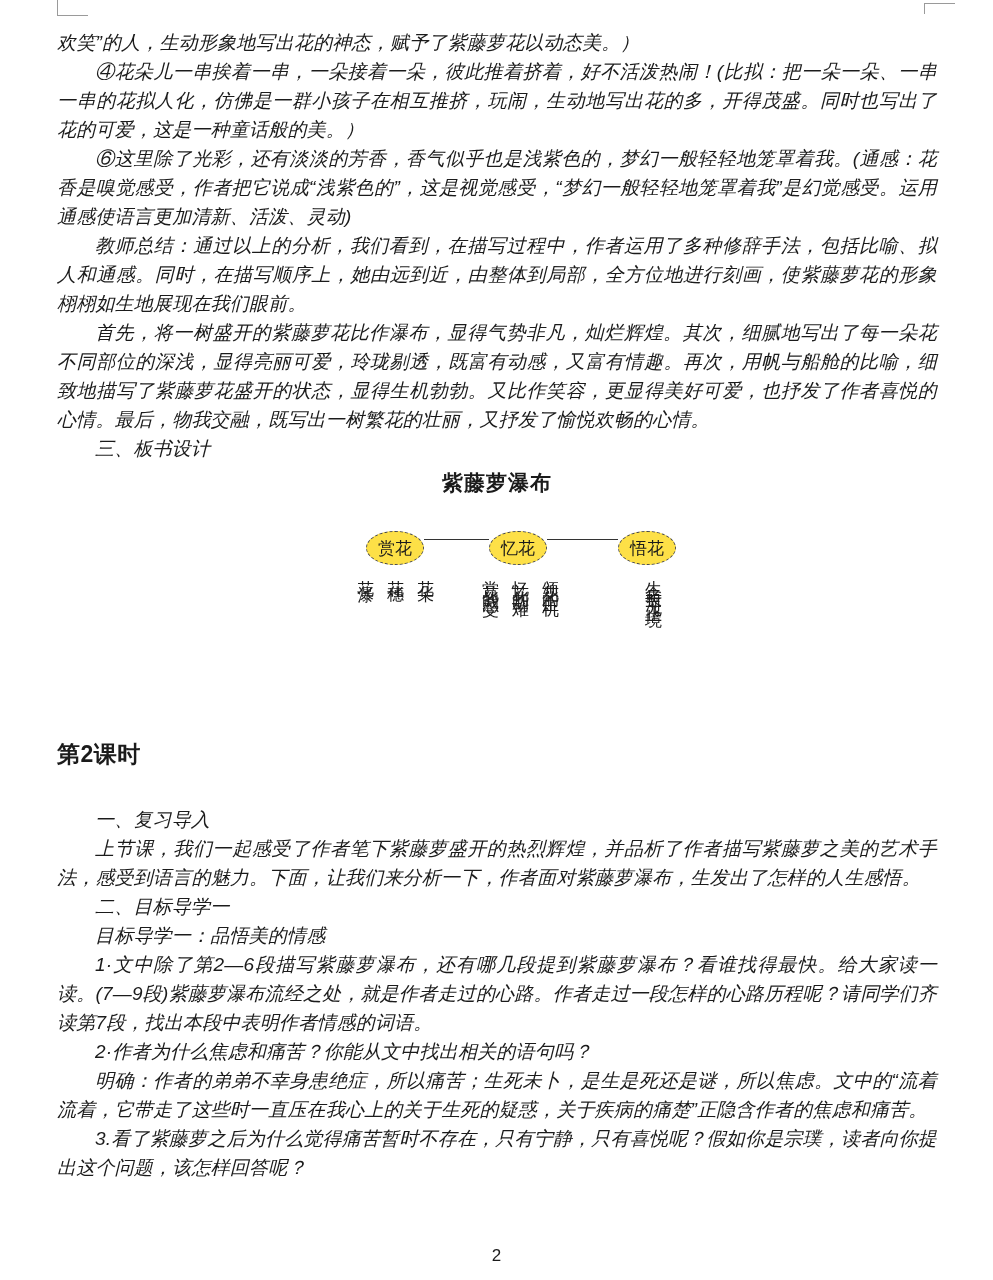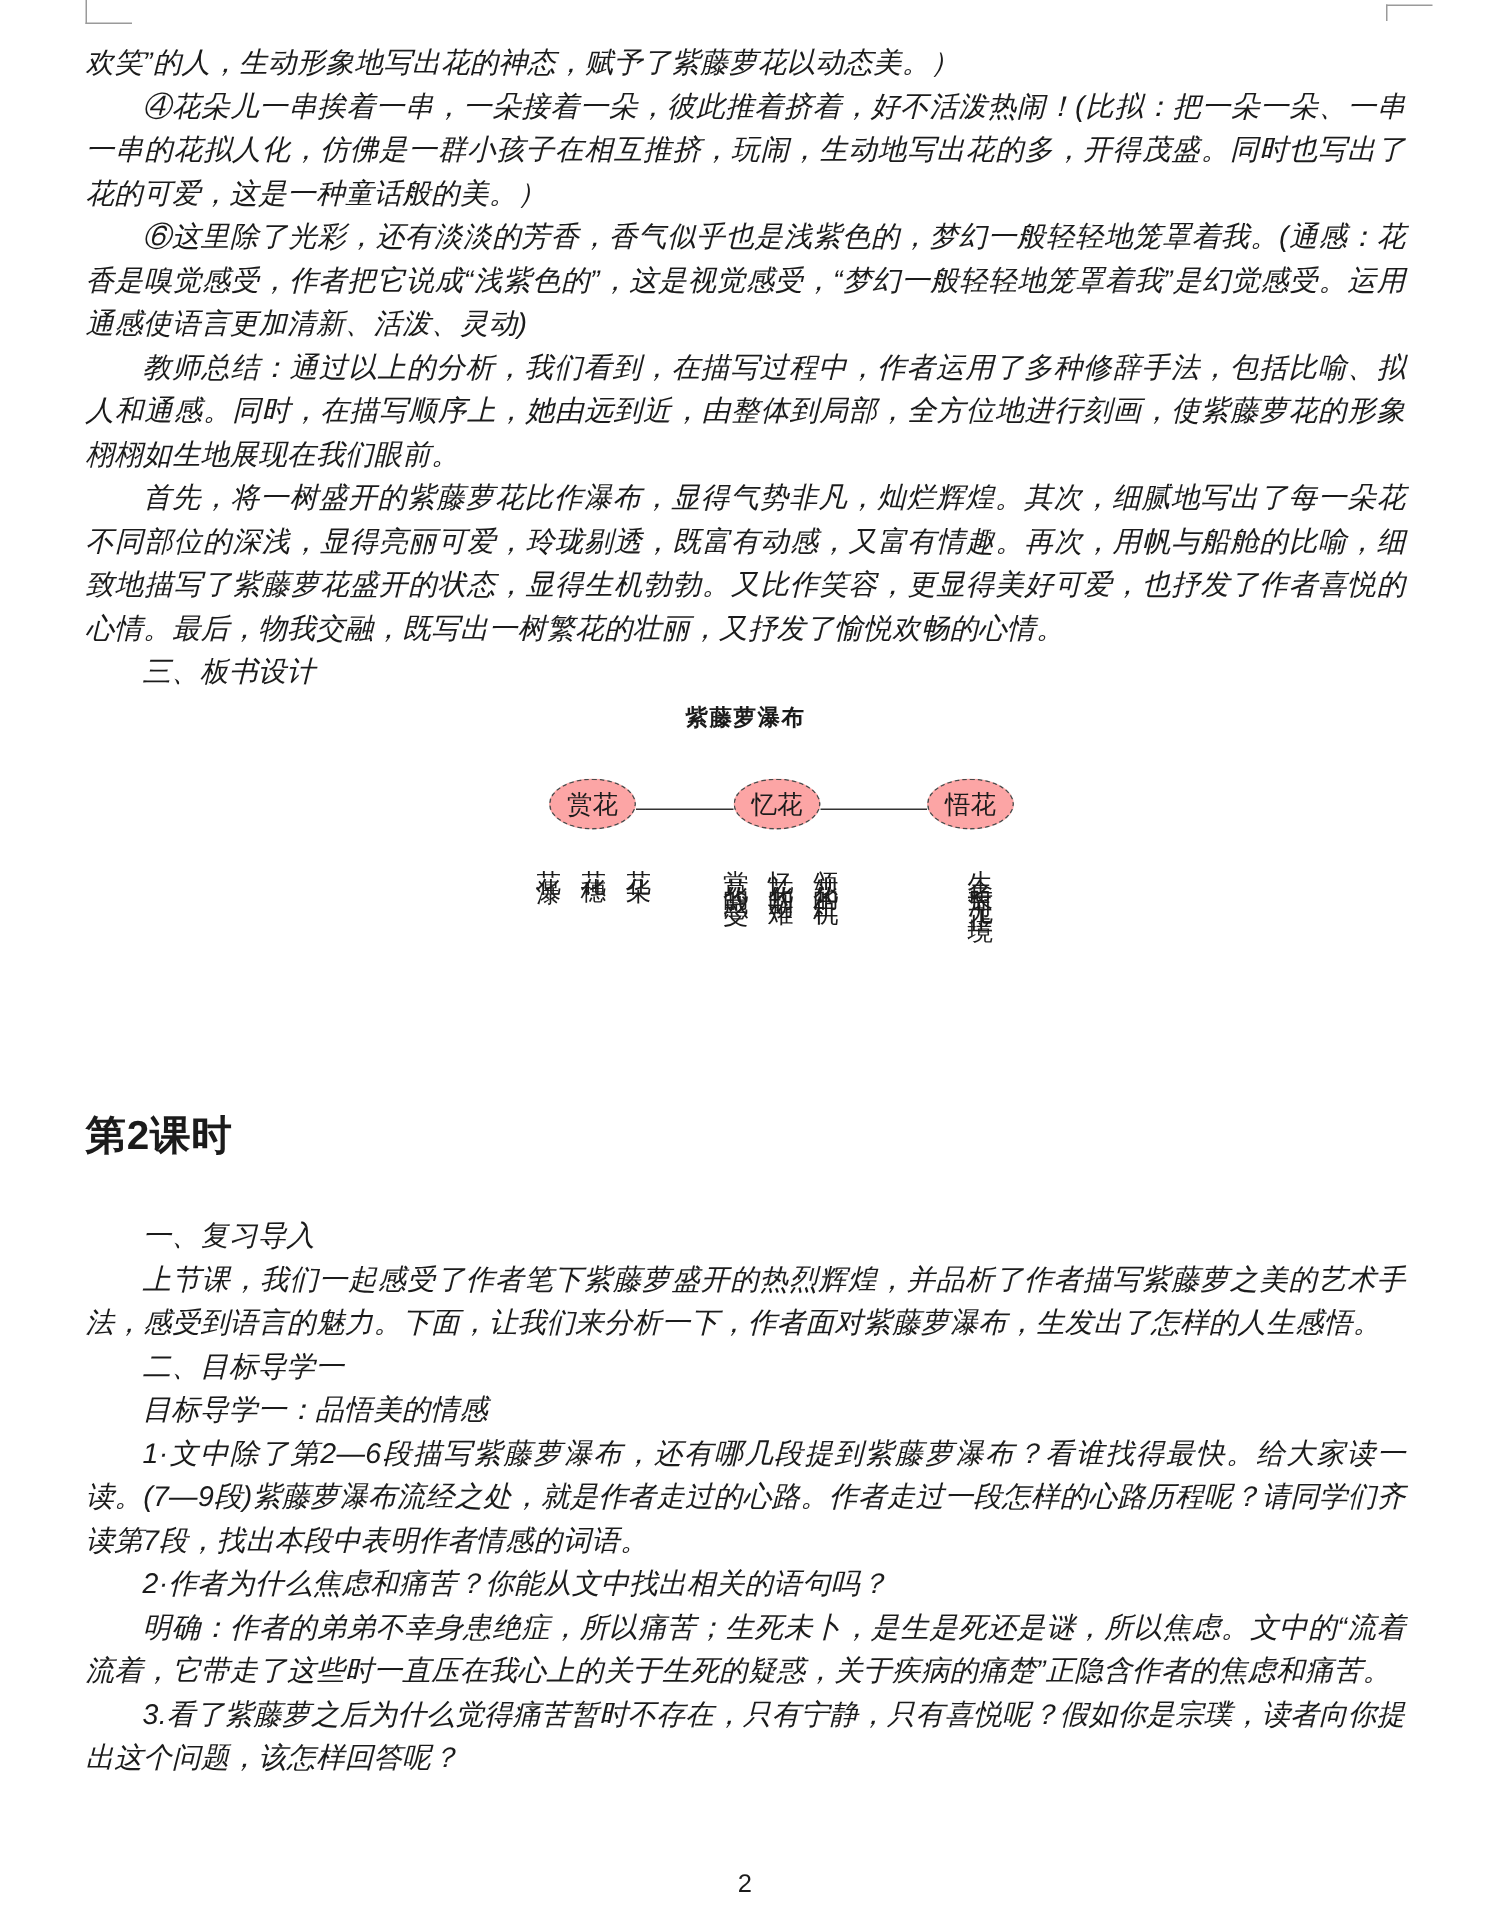--- a/index.html
+++ b/index.html
@@ -38,37 +38,37 @@
   p.noindent { text-indent: 0; }
 
   
   .board {
     position: relative;
     height: 250px;
     margin-top: 4px;
   }
   .board-title {
     position: absolute; top: 2px; left: 0; width: 100%;
-    text-align: center; font-size: 15px; font-weight: bold;
+    text-align: center; font-size: 21px; font-weight: bold;
     letter-spacing: 1px;
   }
   .board-author {
     position: absolute; top: 31px; left: 0; width: 100%;
     text-align: center; font-size: 19px; font-weight: bold;
     letter-spacing: 2px;
   }
   .node {
-    position: absolute; top: 52px;
+    position: absolute; top: 64px;
     width: 58px; height: 34px;
     border: 1px dashed #4a4a4a;
     border-radius: 50%;
     display: flex; align-items: center; justify-content: center;
     font-family: Liberation Serif, serif;
     font-size: 17px;
-    background: #fca5a5;
+    background: #fde047;
     box-sizing: border-box;
   }
   .node.n1 { left: 309px; }
   .node.n2 { left: 432px; }
   .node.n3 { left: 561px; }
   .link { position: absolute; top: 72px; border-top: 1.5px solid #333; height: 0; }
   .link.l1 { left: 367px; width: 65px; }
   .link.l2 { left: 490px; width: 71px; }
   .vgroup {
     position: absolute; top: 100px;
@@ -81,21 +81,21 @@
     writing-mode: vertical-rl;
     text-orientation: upright;
     font-family: "Liberation Serif", serif;
     font-size: 17px;
     letter-spacing: 5px;
     line-height: 17px;
     white-space: nowrap;
   }
 
   h1.lesson2-heading {
-    font-size: 27px;
+    font-size: 23px;
     font-weight: bold;
     margin: 22px 0 0 0;
     letter-spacing: 0.5px;
   }
   .lesson2-body { margin-top: 35px; }
 
   .page-num {
     position: absolute;
     bottom: 14px; left: 0; width: 100%;
     text-align: center;

